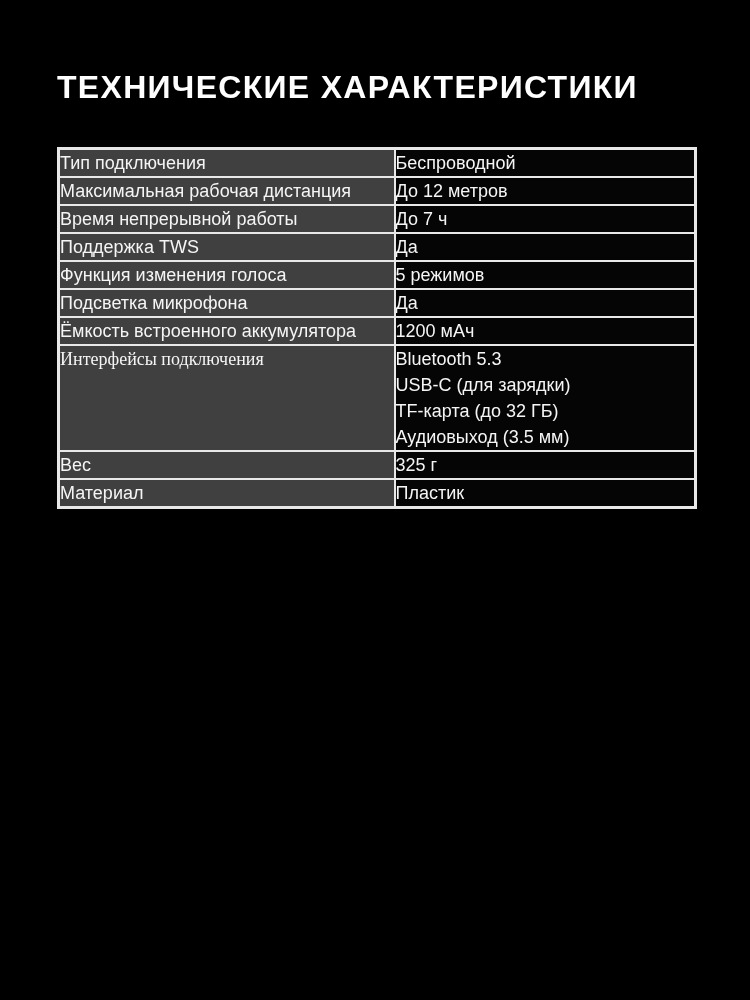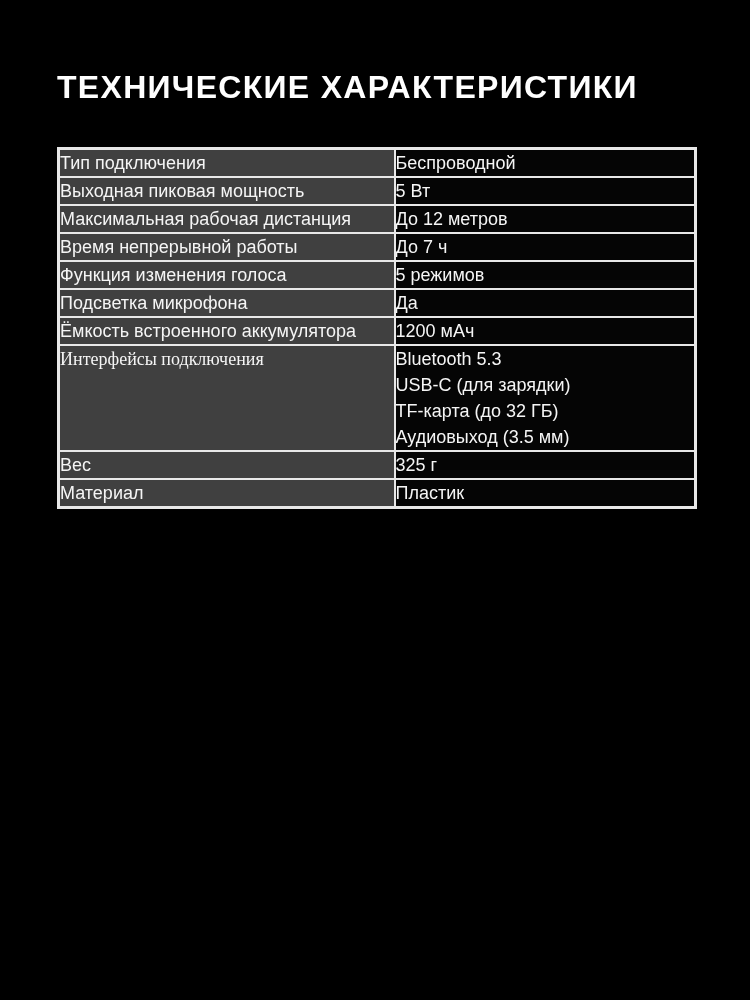--- a/index.html
+++ b/index.html
@@ -75,35 +75,35 @@
       <col style="width:301px">
     </colgroup>
     <tbody>
         <tr>
           <td class="label-cell">Тип подключения</td>
           <td class="value-cell">
             <div class="value-line">Беспроводной</div>
           </td>
         </tr>
         <tr>
-          <td class="label-cell">Выходная пиковая мощность</td>
-          <td class="value-cell">
-            <div class="value-line">5 Вт</div>
-          </td>
-        </tr>
-        <tr>
           <td class="label-cell">Максимальная рабочая дистанция</td>
           <td class="value-cell">
             <div class="value-line">До 12 метров</div>
           </td>
         </tr>
         <tr>
           <td class="label-cell">Время непрерывной работы</td>
           <td class="value-cell">
             <div class="value-line">До 7 ч</div>
+          </td>
+        </tr>
+        <tr>
+          <td class="label-cell">Поддержка TWS</td>
+          <td class="value-cell">
+            <div class="value-line">Да</div>
           </td>
         </tr>
         <tr>
           <td class="label-cell">Функция изменения голоса</td>
           <td class="value-cell">
             <div class="value-line">5 режимов</div>
           </td>
         </tr>
         <tr>
           <td class="label-cell">Подсветка микрофона</td>

